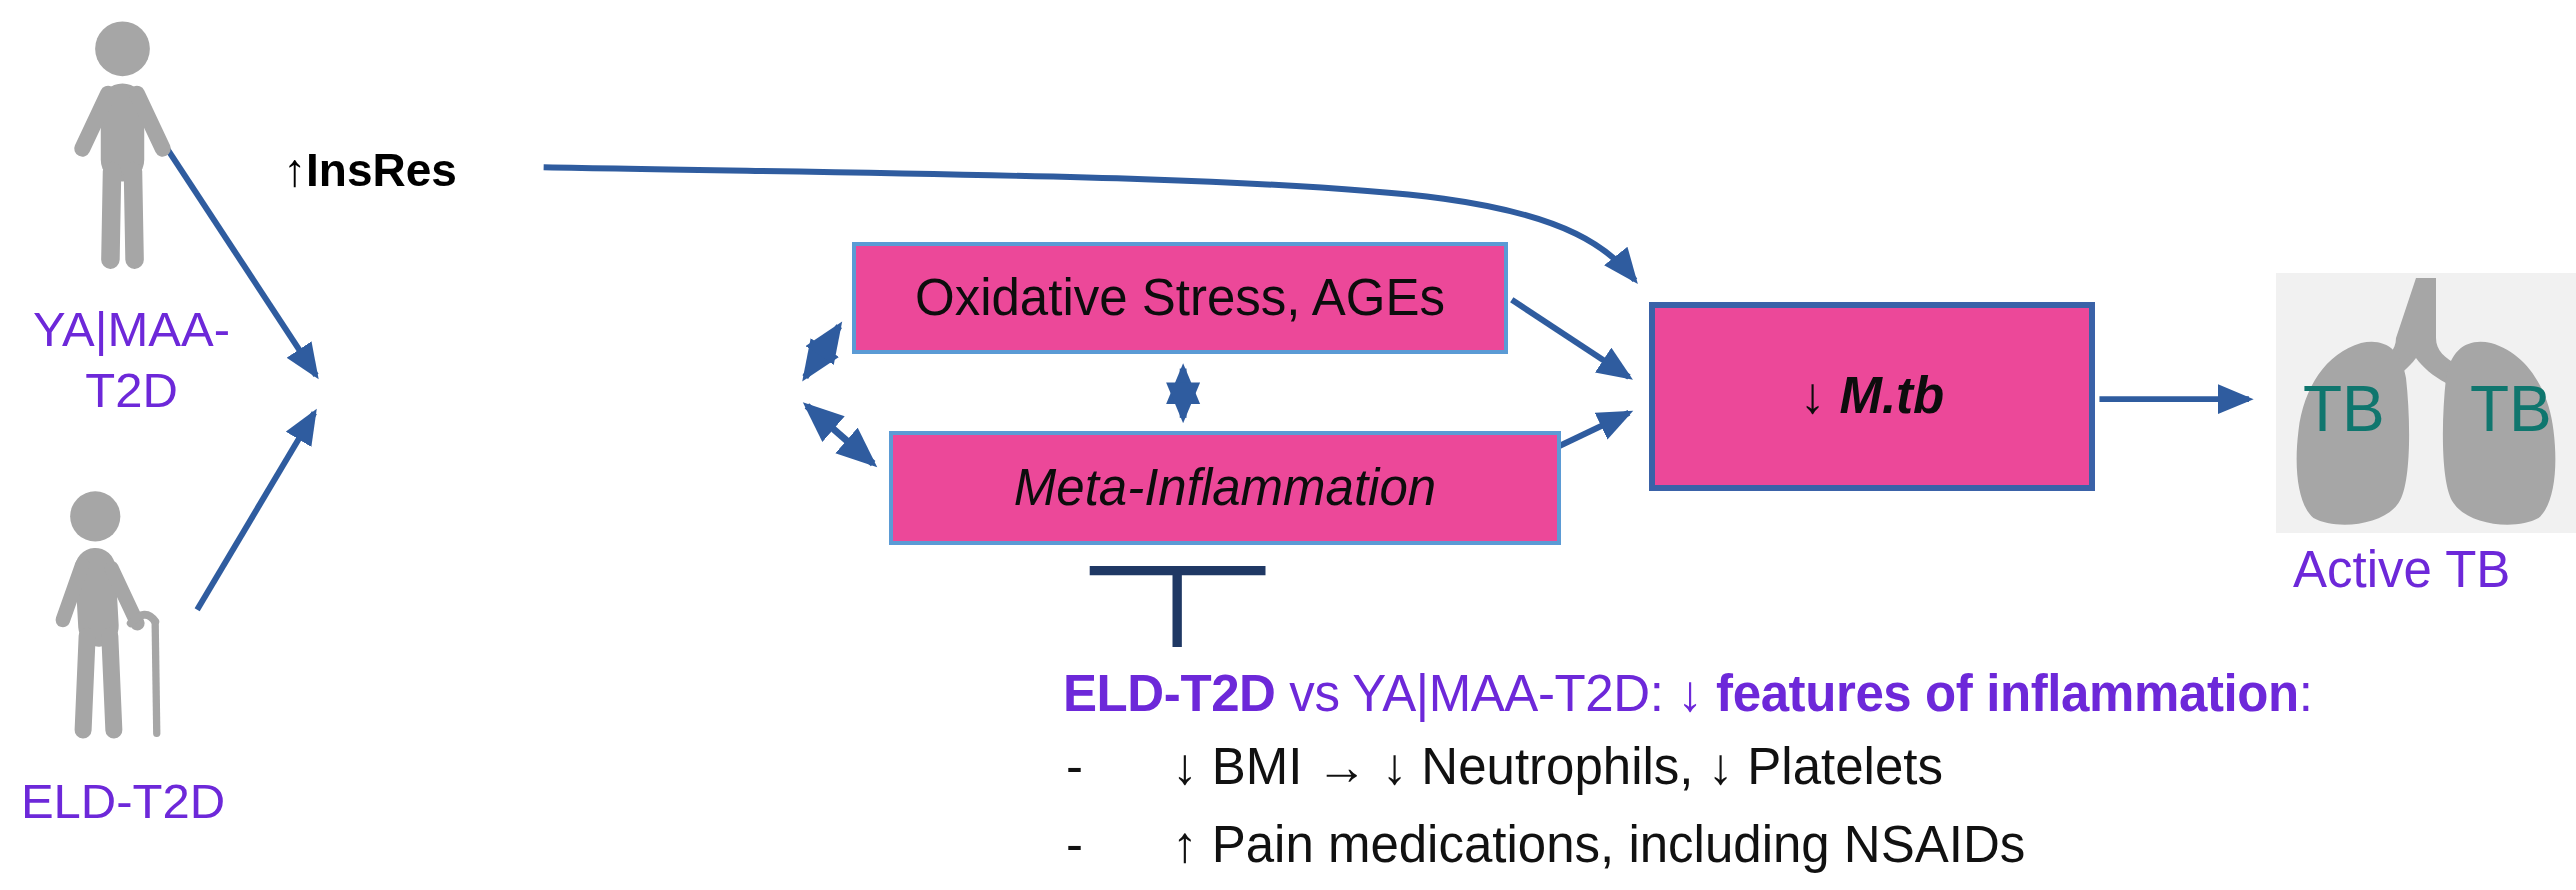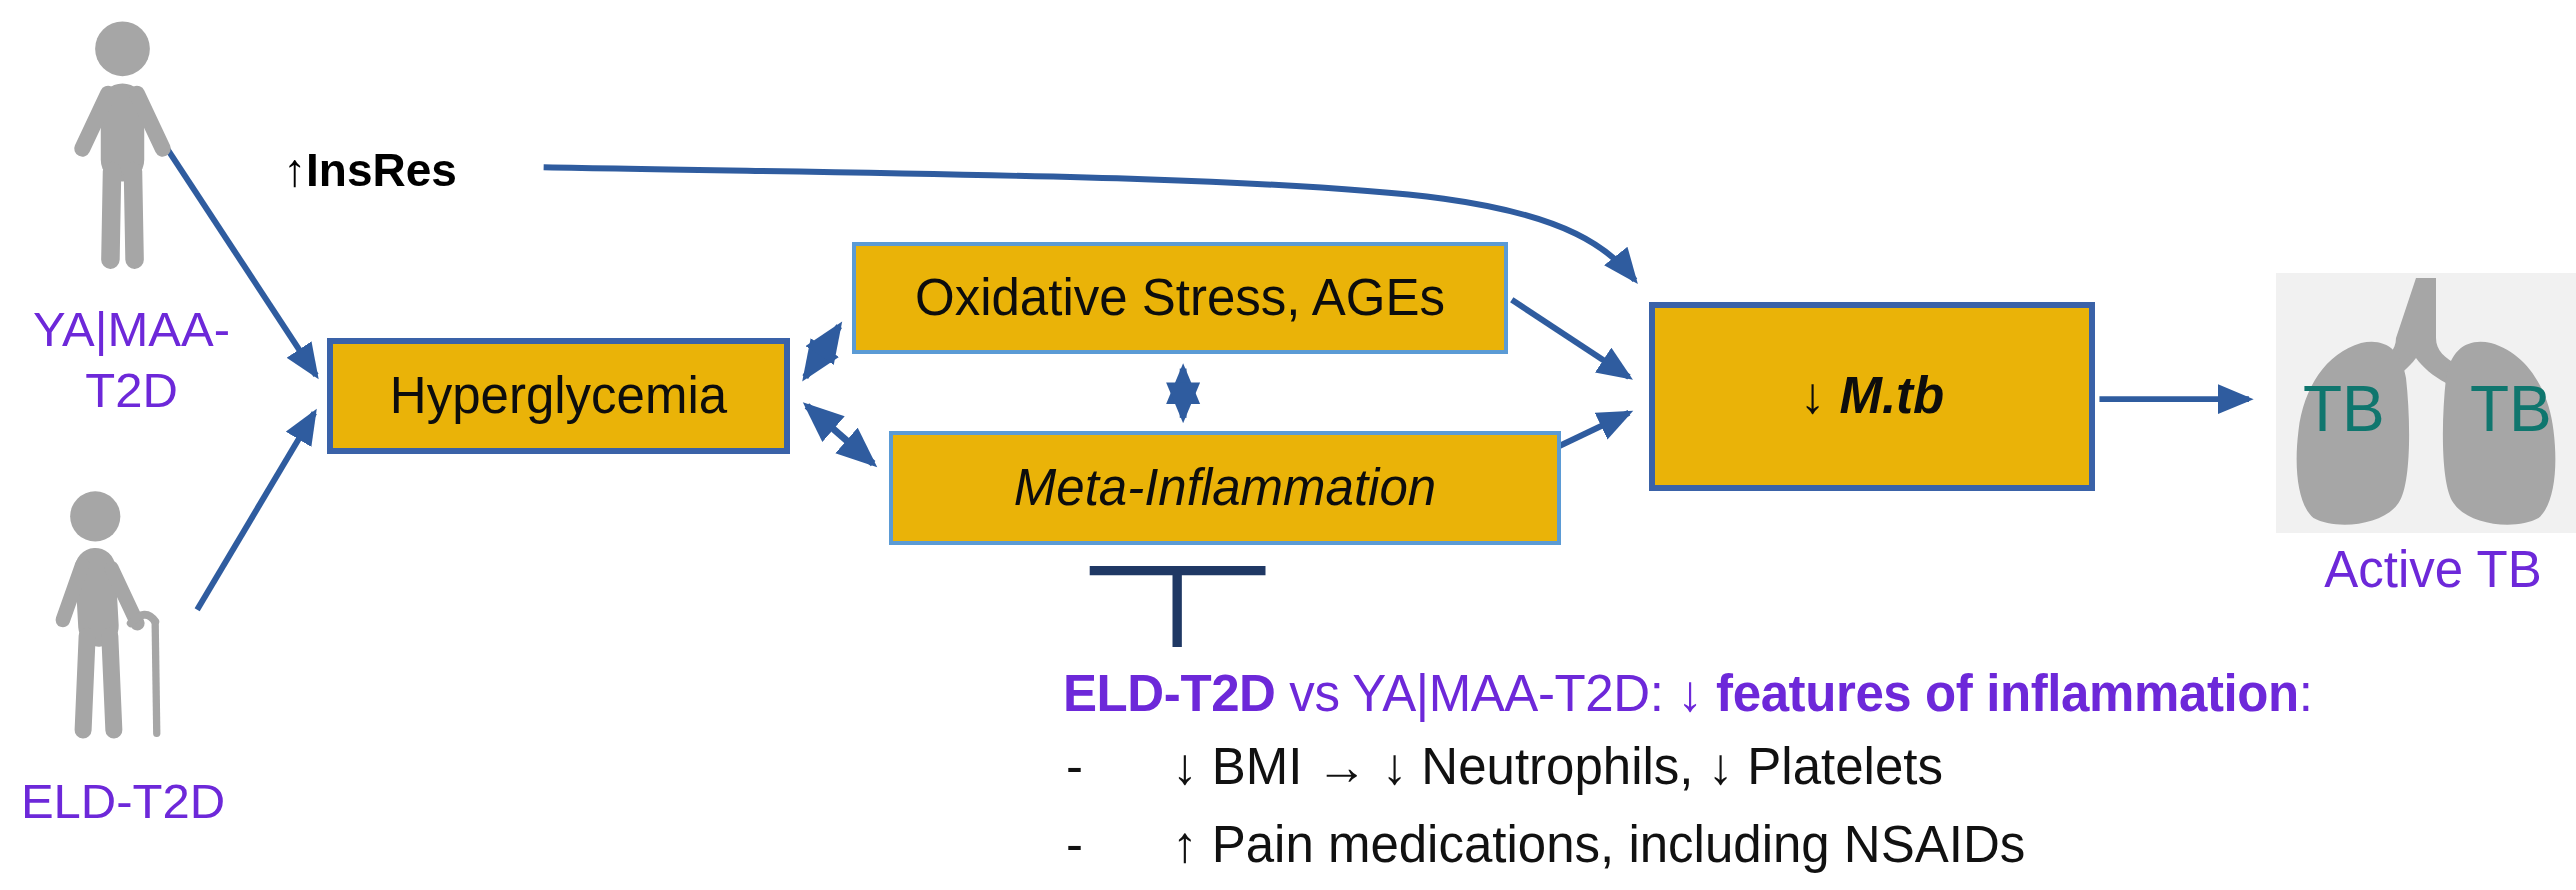--- a/index.html
+++ b/index.html
@@ -3,35 +3,35 @@
 <meta charset="utf-8">
 <style>
   html,body{margin:0;padding:0;background:#ffffff;}
   #canvas{
     position:relative;width:2576px;height:890px;background:#ffffff;overflow:hidden;
     font-family:"Liberation Sans","DejaVu Sans",sans-serif;color:#111;
   }
   .abs{position:absolute;}
   svg.overlay{position:absolute;left:0;top:0;width:2576px;height:890px;pointer-events:none;}
   .node-box{
-    position:absolute;background:#eab308;display:flex;align-items:center;justify-content:center;
+    position:absolute;background:#ec4899;display:flex;align-items:center;justify-content:center;
     text-align:center;font-size:51px;line-height:1.1;color:#0d0d0d;box-sizing:border-box;
   }
   .dark-border{border:6px solid #3A62A8;}
   .light-border{border:4.2px solid #5B9BD5;}
   .mtb-lines{display:flex;flex-direction:column;gap:12px;align-items:center;}
   .label{position:absolute;color:#6d28d9;}
   .insres{font-weight:bold;font-size:46px;letter-spacing:0px;color:#000;}
   .person-label{font-size:49px;text-align:center;line-height:1.25;}
   .annotation-heading{font-size:51px;white-space:nowrap;letter-spacing:-0.4px;}
   .annotation-heading b{font-weight:bold;}
   .bullet-row{position:absolute;display:flex;font-size:51px;white-space:nowrap;}
   .bullet-marker{width:106px;}
   .tb-text{position:absolute;font-size:64px;color:#0f766e;}
-  .caption{font-size:51px;text-align:center;}
+  .caption{font-size:51px;}
 </style>
 </head>
 <body>
 
 <div id="canvas">
 
   <svg class="overlay" viewBox="0 0 3033 1048" width="2576" height="890">
     <defs>
       <marker id="ah" orient="auto-start-reverse" markerWidth="7" markerHeight="6" refX="5.2" refY="2.5" markerUnits="strokeWidth">
         <path d="M0,0 L6,2.5 L0,5 Z" fill="#2F5C9F"></path>
@@ -87,23 +87,20 @@
     </g>
   </svg>
   <div class="label person-label abs" style="left:0px;top:771px;width:246px;">
     <span>ELD-T2D</span>
   </div>
 
   <div class="label insres abs" style="left:283px;top:143px;">
     <span>↑InsRes</span>
   </div>
 
-  <div class="node-box dark-border" style="left:327px;top:338px;width:463px;height:116px;">
-    <span>Hyperglycemia</span>
-  </div>
 
   <div class="node-box light-border" style="left:852px;top:242px;width:656px;height:112px;">
     <span>Oxidative Stress, AGEs</span>
   </div>
 
   <div class="node-box light-border" style="left:889px;top:431px;width:672px;height:114px;font-style:italic;">
     <span>Meta-Inflammation</span>
   </div>
 
   <div class="node-box dark-border" style="left:1649px;top:302px;width:446px;height:189px;font-weight:bold;">

